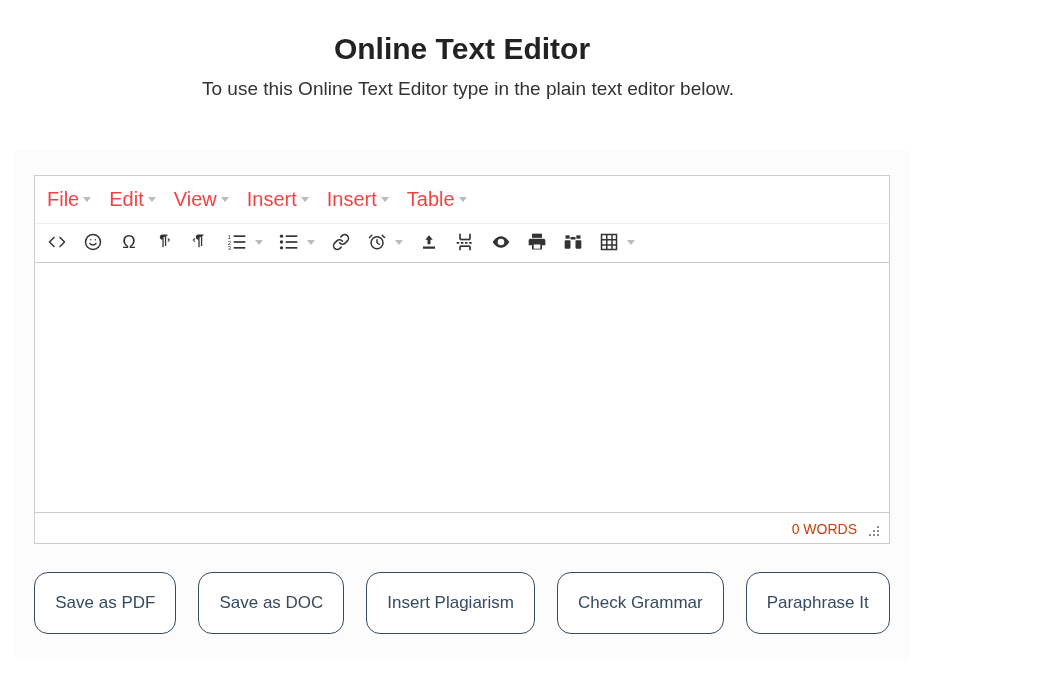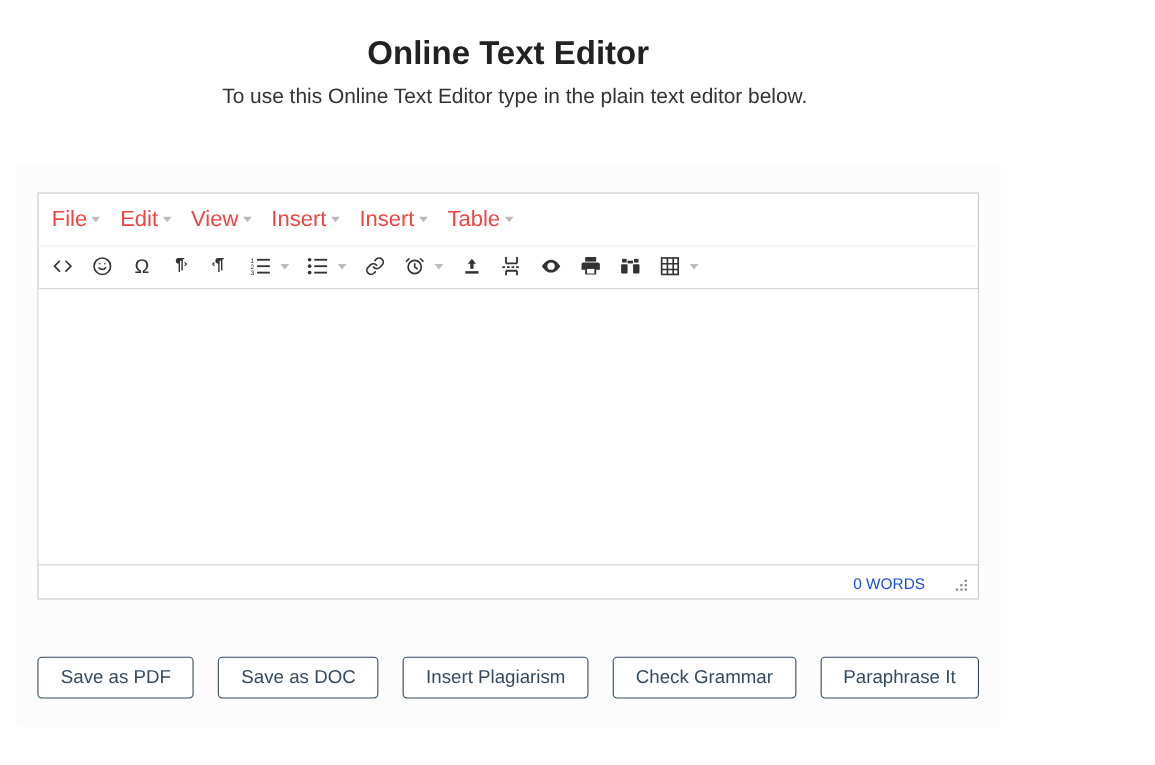--- a/index.html
+++ b/index.html
@@ -98,25 +98,25 @@
     resize: none;
     outline: none;
     padding: 10px;
     font-family: inherit;
     font-size: 14px;
   }
   .statusbar {
     display: flex;
     justify-content: flex-end;
     align-items: center;
-    gap: 24px;
+    gap: 8px;
     border-top: 1px solid #ccc;
     padding: 8px 10px 6px 10px;
     font-size: 14px;
-    color: #1d4ed8;
+    color: #c2410c;
   }
   .resize-grip {
     width: 14px; height: 14px;
     position: relative;
   }
   .resize-grip span {
     position: absolute;
     width: 2px; height: 2px;
     background: #888;
   }
@@ -124,24 +124,23 @@
     display: flex;
     justify-content: center;
     gap: 22px;
     margin-top: 28px;
   }
   .action-btn {
     border: 1.5px solid #364a5f;
     background: #fff;
     color: #364a5f;
     font-size: 17px;
-    padding: 8px 20px;
-    border-radius: 4px;
+    padding: 20px 20px;
+    border-radius: 14px;
     cursor: pointer;
-    margin-top: 24px;
   }
 </style>
 </head>
 <body>
 
 <div class="page">
   <h1>Online Text Editor</h1>
   <p class="subtitle">To use this Online Text Editor type in the plain text editor below.</p>
 
   <div class="panel-wrap">

